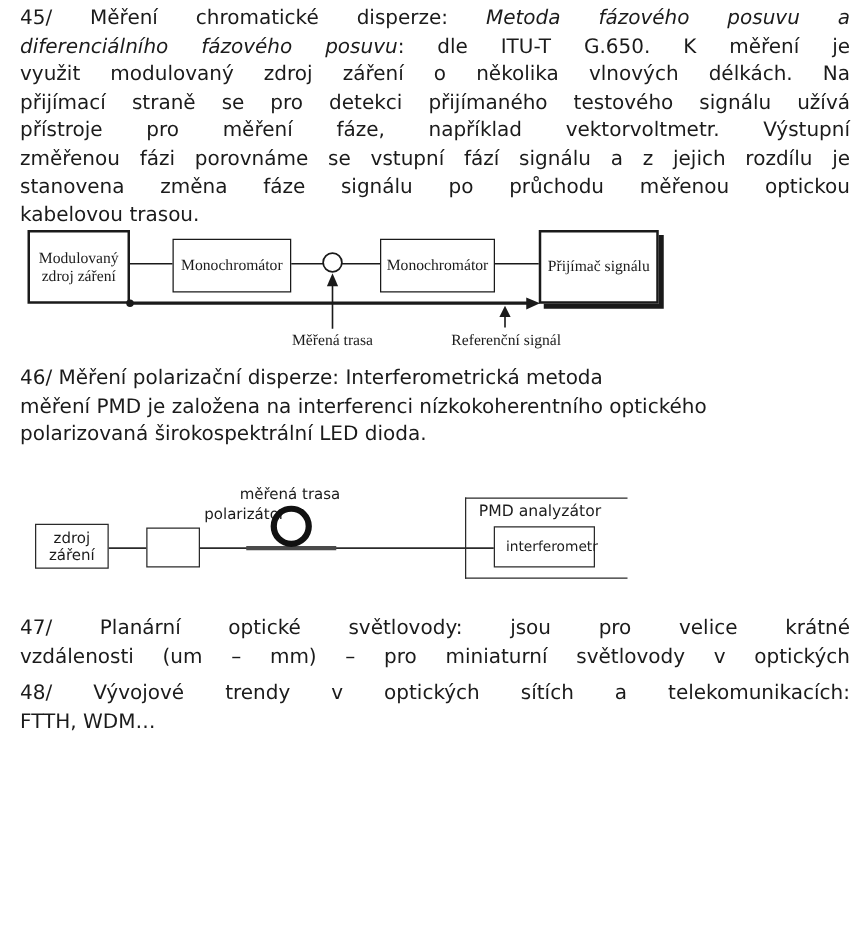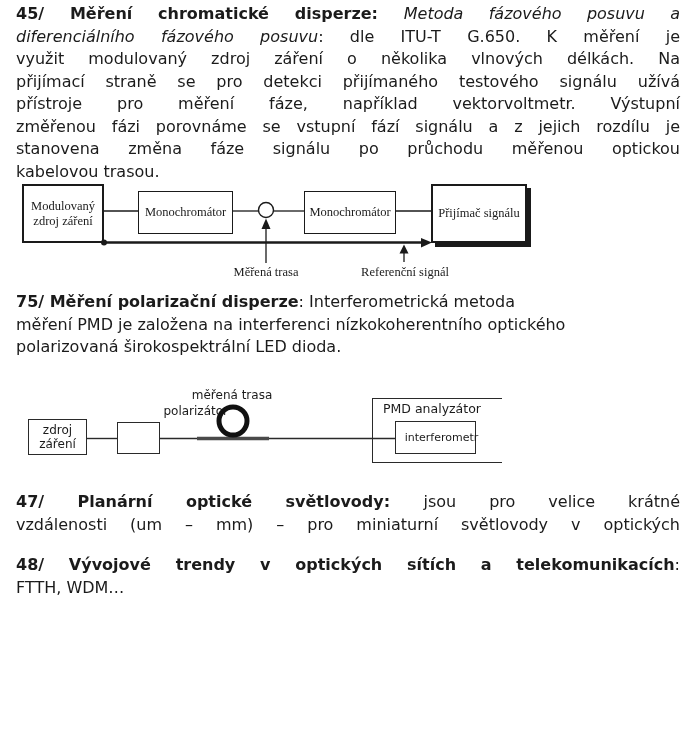--- a/index.html
+++ b/index.html
@@ -5,23 +5,23 @@
   html,body { margin:0; padding:0; background:#fff; }
   .page {
     position:relative; width:690px; height:754px; background:#ffffff;
     font-family:"DejaVu Sans","Liberation Sans",sans-serif; color:#1b1b1b;
     overflow:hidden;
   }
   
   .para { position:absolute; left:16px; width:664px; font-size:16px; line-height:22.5px; }
   .tline { text-align:left; }
   .tline.stretch { text-align:justify; text-align-last:justify; }
-  .run-b { font-weight:bold; }
+  .run-b { font-weight:normal; }
   .run-i { font-style:italic;margin-top:20px; }
-  .gap48 { margin-top:18px; }
+  .gap48 { margin-top:7px; }
 
   
   .diagram { position:absolute; left:0; width:690px; }
   #diagram1 { top:184px; height:100px; }
   #diagram2 { top:388px; height:94px; }
   .dbox {
     position:absolute; background:#fff; box-sizing:border-box;
     display:flex; align-items:center; justify-content:center; text-align:center;
   }
   .serif { font-family:"Liberation Serif","DejaVu Serif",serif; }
@@ -94,21 +94,21 @@
       </g>
       <circle cx="266" cy="26" r="7.5" fill="#ffffff" stroke="#1a1a1a" stroke-width="1.4"></circle>
       <circle cx="104" cy="58.5" r="3" fill="#1a1a1a"></circle>
       <polygon points="421,54 432,58.5 421,63.5" fill="#1a1a1a"></polygon>
       <polygon points="261.5,45 266,34.5 270.5,45" fill="#1a1a1a"></polygon>
       <polygon points="399.5,69.5 404,60.5 408.5,69.5" fill="#1a1a1a"></polygon>
     </svg>
   </div>
 
   <div class="para" style="top:291px;">
-      <div class="tline"><span class="run-b">75/ Měření polarizační disperze</span><span class="run-r">: Interferometrická metoda</span></div>
+      <div class="tline"><span class="run-b">46/ Měření polarizační disperze</span><span class="run-r">: Interferometrická metoda</span></div>
       <div class="tline"><span class="run-r">měření PMD je založena na interferenci nízkokoherentního optického</span></div>
       <div class="tline"><span class="run-r">polarizovaná širokospektrální LED dioda.</span></div>
     </div>
 
   <div class="diagram" id="diagram2">
     <div class="dlabel l-mer2">měřená trasa</div>
     <div class="dlabel l-pol">polarizátor</div>
     <div class="dbox d2box b-zdroj">
       <span>zdroj záření</span>
     </div>

